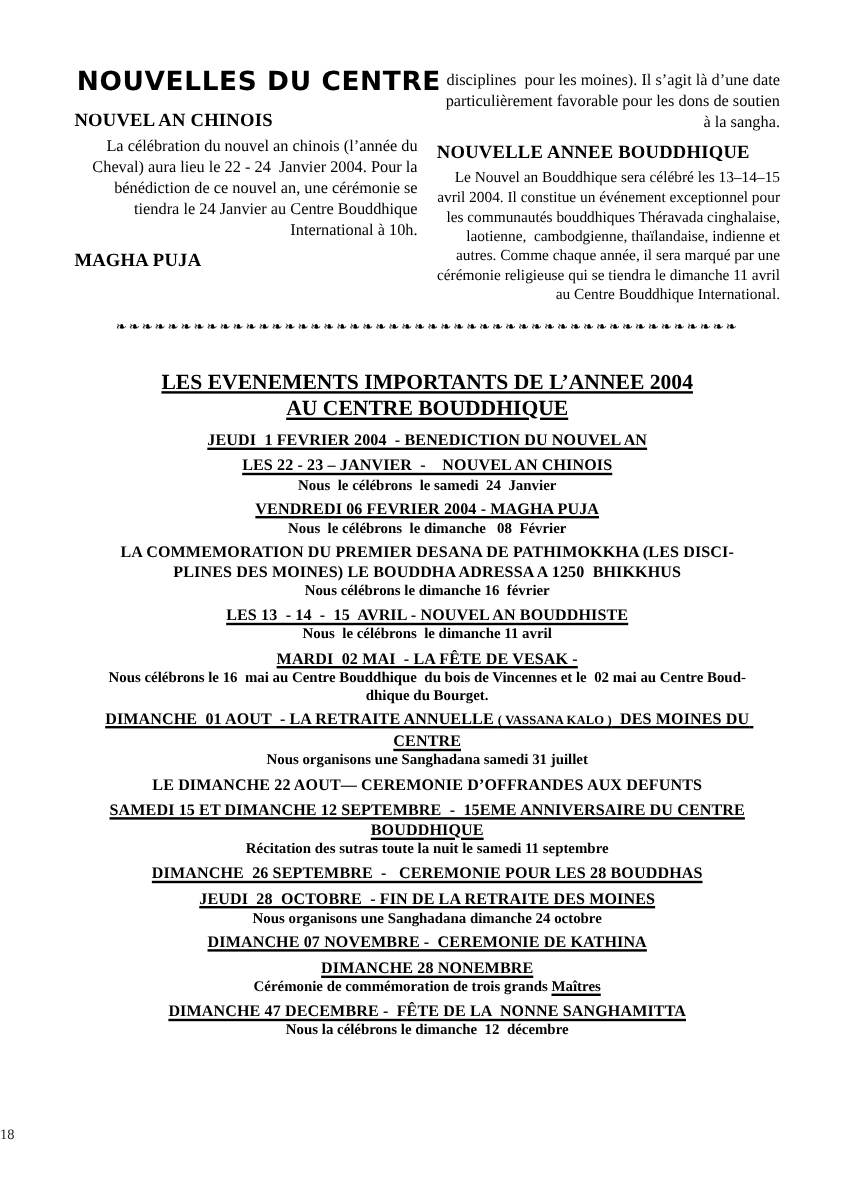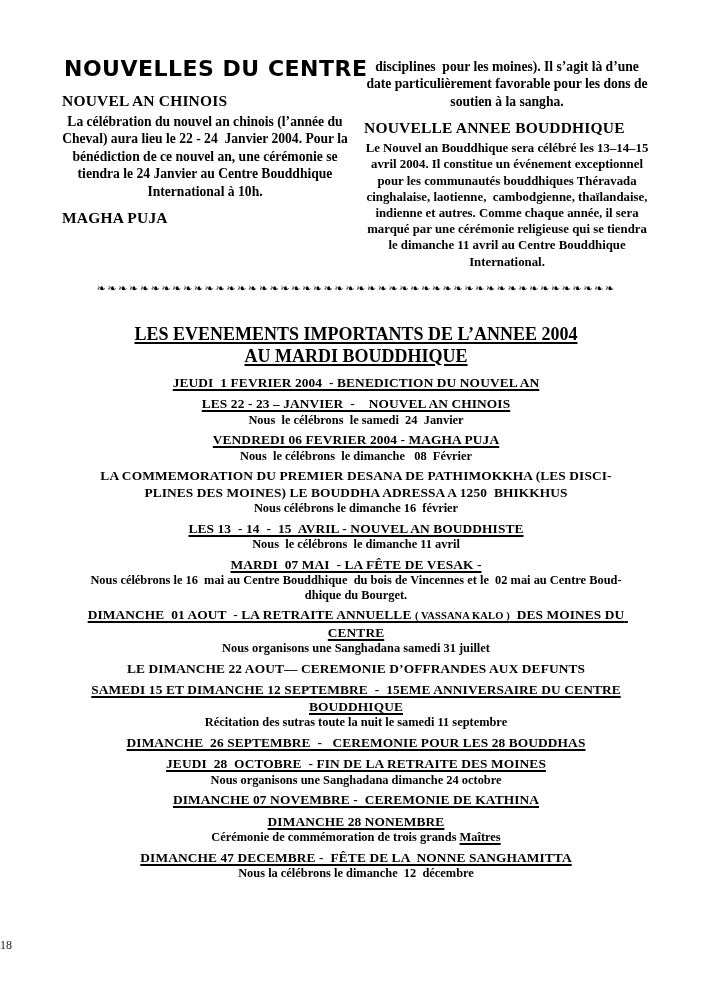--- a/index.html
+++ b/index.html
@@ -12,22 +12,22 @@
 
   
   .columns{display:flex;gap:16px;}
   .col{flex:1;min-width:0;}
   .masthead-title{
     font-family:"DejaVu Sans","Liberation Sans",sans-serif;
     font-weight:bold;font-size:22px;letter-spacing:.5px;white-space:nowrap;
     padding:0 0 2px 2px;
   }
   .col-heading{font-size:15.5px;font-weight:bold;margin-top:9px;letter-spacing:.2px;}
-  .col-body{font-size:13.6px;font-weight:bold;line-height:17.4px;margin-top:3px;
-    white-space:pre-wrap;text-align:center;}
+  .col-body{font-size:13.6px;font-weight:normal;line-height:17.4px;margin-top:3px;
+    white-space:pre-wrap;text-align:right;}
   .col-body .it{font-style:italic;}
   .right-first{margin-top:2px;}
   .right-body{font-size:12.8px;line-height:16.2px;}
 
   
   .divider{
     margin-top:12px;font-size:11px;letter-spacing:1.6px;white-space:nowrap;
     overflow:hidden;text-align:center;font-family:"DejaVu Sans",sans-serif;
   }
 
@@ -60,21 +60,21 @@
       <div class="col-body right-first">disciplines  pour les moines). Il s’agit là d’une date particulièrement favorable pour les dons de soutien à la sangha.</div>
       <div class="col-heading">NOUVELLE ANNEE BOUDDHIQUE</div>
       <div class="col-body right-body">Le Nouvel an Bouddhique sera célébré les 13–14–15 avril 2004. Il constitue un événement exceptionnel pour les communautés bouddhiques Théravada cinghalaise, laotienne,  cambodgienne, thaïlandaise, indienne et autres. Comme chaque année, il sera marqué par une cérémonie religieuse qui se tiendra le dimanche 11 avril au Centre Bouddhique International.</div>
     </div>
   </div>
 
   <div class="divider">❧❧❧❧❧❧❧❧❧❧❧❧❧❧❧❧❧❧❧❧❧❧❧❧❧❧❧❧❧❧❧❧❧❧❧❧❧❧❧❧❧❧❧❧❧❧❧❧</div>
 
   <div class="events-title">
     <div><span class="u">LES EVENEMENTS IMPORTANTS DE L’ANNEE 2004</span></div>
-    <div><span class="u">AU MARDI BOUDDHIQUE</span></div>
+    <div><span class="u">AU CENTRE BOUDDHIQUE</span></div>
   </div>
 
   <div class="events-list">
       <div class="event-block">
         <div class="line header u"><span>JEUDI  1 FEVRIER 2004  - BENEDICTION DU NOUVEL AN</span></div>
       </div>
       <div class="event-block">
         <div class="line header u"><span>LES 22 - 23 – JANVIER  -    NOUVEL AN CHINOIS</span></div>
         <div class="line note"><span>Nous  le célébrons  le samedi  24  Janvier</span></div>
       </div>
@@ -85,21 +85,21 @@
       <div class="event-block">
         <div class="line header"><span>LA COMMEMORATION DU PREMIER DESANA DE PATHIMOKKHA (LES DISCI-</span></div>
         <div class="line header"><span>PLINES DES MOINES) LE BOUDDHA ADRESSA A 1250  BHIKKHUS</span></div>
         <div class="line note"><span>Nous célébrons le dimanche 16  février</span></div>
       </div>
       <div class="event-block">
         <div class="line header u"><span>LES 13  - 14  -  15  AVRIL - NOUVEL AN BOUDDHISTE</span></div>
         <div class="line note"><span>Nous  le célébrons  le dimanche 11 avril</span></div>
       </div>
       <div class="event-block">
-        <div class="line header u"><span>MARDI  07 MAI  - LA FÊTE DE VESAK -</span></div>
+        <div class="line header u"><span>MARDI  02 MAI  - LA FÊTE DE VESAK -</span></div>
         <div class="line note"><span>Nous célébrons le 16  mai au Centre Bouddhique  du bois de Vincennes et le  02 mai au Centre Boud-</span></div>
         <div class="line note"><span>dhique du Bourget.</span></div>
       </div>
       <div class="event-block">
         <div class="line header u"><span>DIMANCHE  01 AOUT  - LA RETRAITE ANNUELLE </span><span class="small-part">( VASSANA KALO )</span><span>  DES MOINES DU CENTRE</span></div>
         <div class="line note"><span>Nous organisons une Sanghadana samedi 31 juillet</span></div>
       </div>
       <div class="event-block">
         <div class="line header"><span>LE DIMANCHE 22 AOUT— CEREMONIE D’OFFRANDES AUX DEFUNTS</span></div>
       </div>

